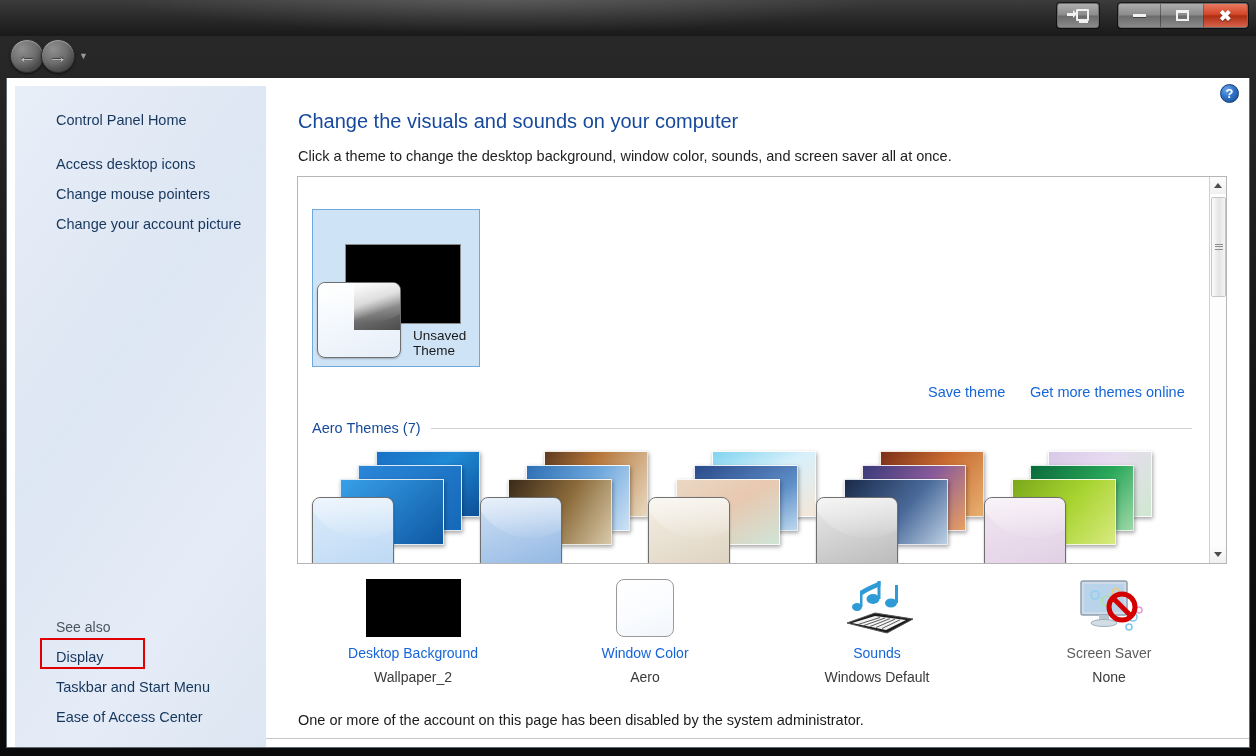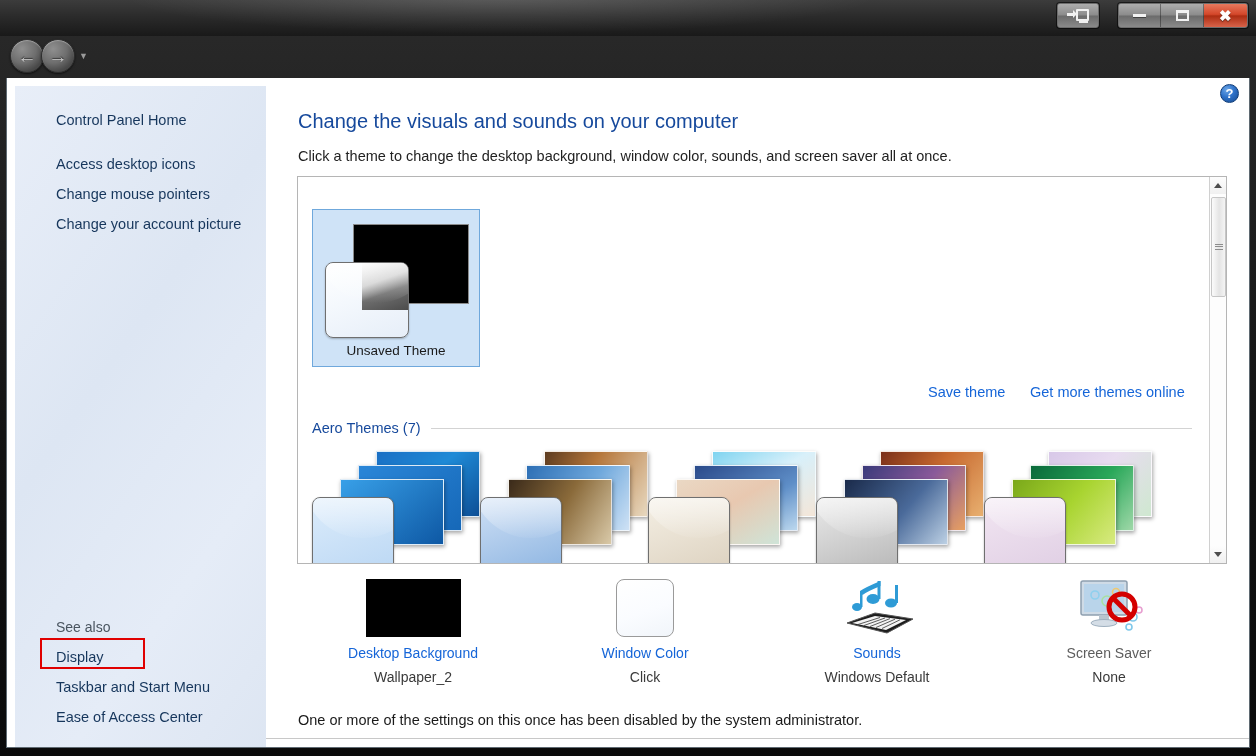--- a/index.html
+++ b/index.html
@@ -166,21 +166,21 @@
   }
   #themes-scroll { position: absolute; left: 0; top: 0; right: 17px; bottom: 0; overflow: hidden; }
   .section-head { position: absolute; left: 14px; display: flex; align-items: center; width: 880px; }
   .section-head .st { color: #16499c; font-size: 14.5px; white-space: nowrap; }
   .section-head .rule { flex: 1; height: 1px; background: #d3d3d3; margin-left: 10px; }
   #head-my { top: 7px; }
   #head-aero { top: 243px; }
 
   .theme-tile {
     position: absolute; width: 168px; height: 158px;
-    display: flex; flex-direction: column; align-items: center;
+    display: flex; flex-direction: row; align-items: center;
     padding-top: 10px; cursor: pointer;
   }
   .theme-tile.selected { background: #cfe3f7; border: 1px solid #6fa8dc; }
   .theme-name { margin-top: auto; margin-bottom: 8px; font-size: 13.5px; color: #1a1a1a; }
   .tp { position: relative; width: 150px; height: 106px; }
   .tp .wall {
     position: absolute; left: 32px; top: 4px; width: 116px; height: 80px;
     border: 1px solid #8b8b8b; background: #000;
   }
   .tp .win {
@@ -446,21 +446,21 @@
           </div>
           <div class="lbl">Desktop Background</div>
           <div class="val">Wallpaper_2</div>
         </div>
 
         <div class="setting">
           <div class="ic">
             <div id="ic-window"></div>
           </div>
           <div class="lbl">Window Color</div>
-          <div class="val">Click</div>
+          <div class="val">Aero</div>
         </div>
 
         <div class="setting">
           <div class="ic">
             <svg id="ic-sounds" viewBox="0 0 84 60">
               <g fill="#2e9bd6">
                 <ellipse cx="22" cy="30" rx="5" ry="4"></ellipse>
                   <rect x="25" y="14" width="2.5" height="16"></rect>
                 <ellipse cx="38" cy="22" rx="6.5" ry="5"></ellipse>
                   <rect x="42.5" y="4" width="3" height="18"></rect>
@@ -502,17 +502,17 @@
               <circle cx="55" cy="30" r="13" fill="none" stroke="#d40000" stroke-width="5"></circle>
               <line x1="46" y1="21" x2="64" y2="39" stroke="#d40000" stroke-width="5"></line>
             </svg>
           </div>
           <div class="lbl disabled">Screen Saver</div>
           <div class="val">None</div>
         </div>
       </div>
 
       <div id="status-rule"></div>
-      <div id="status-text">One or more of the settings on this once has been disabled by the system administrator.</div>
+      <div id="status-text">One or more of the account on this page has been disabled by the system administrator.</div>
 
     </div>
   </div>
 </div>
 
 </body></html>

